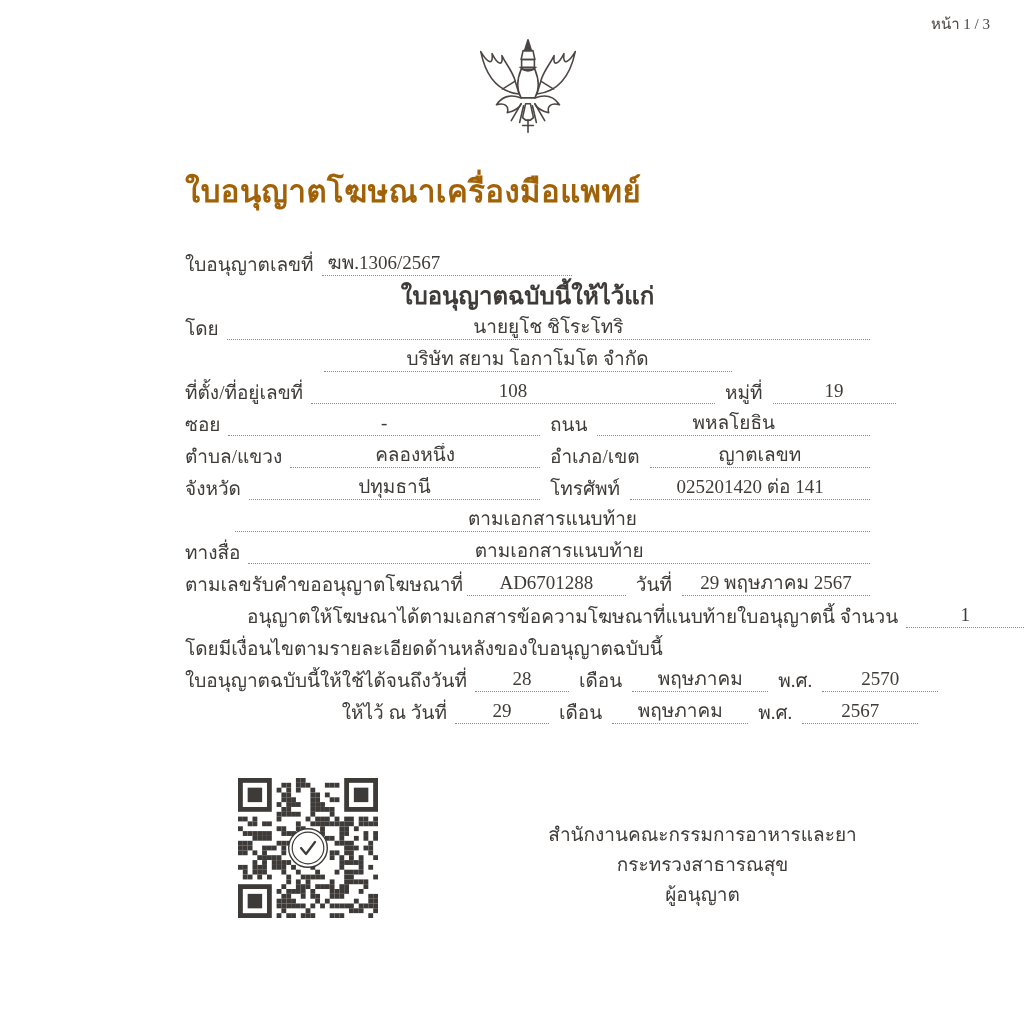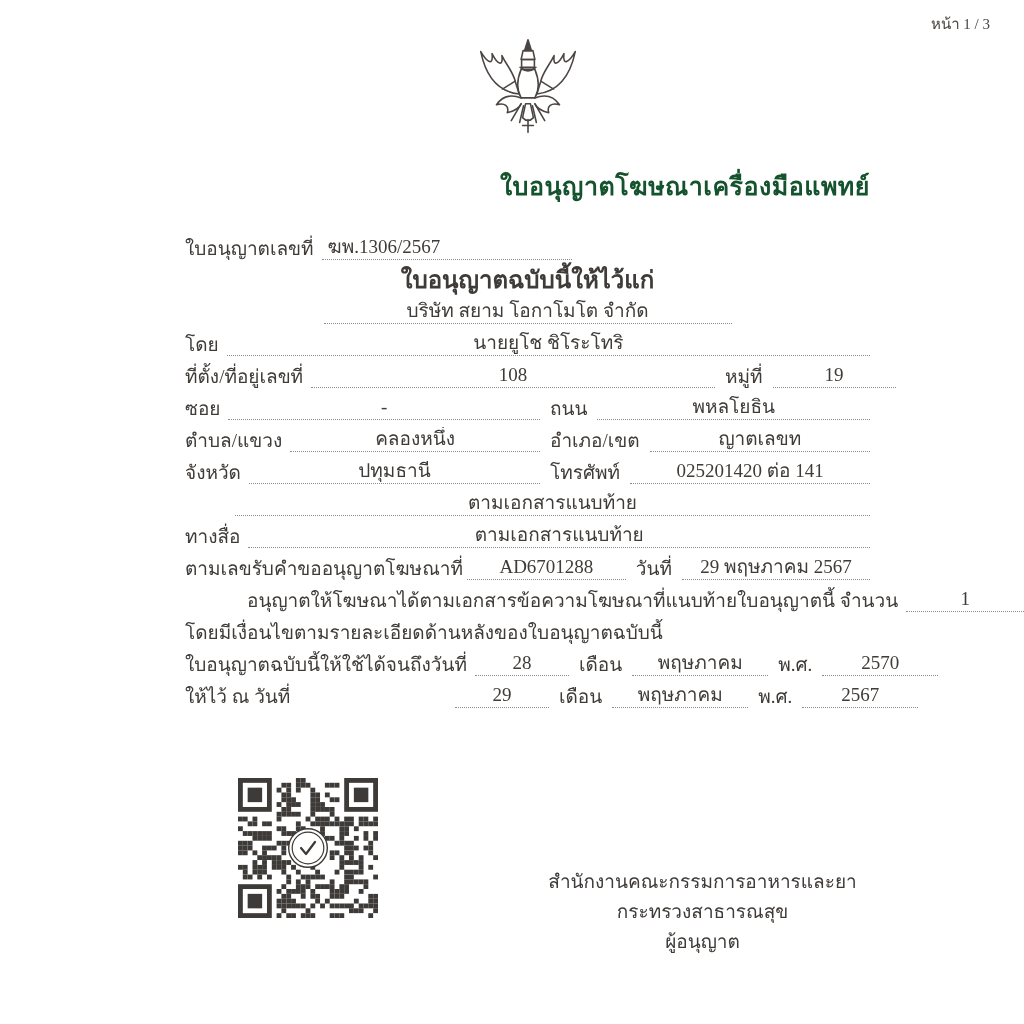--- a/index.html
+++ b/index.html
@@ -4,24 +4,24 @@
 <style>
   html,body{margin:0;padding:0;background:#ffffff;}
   .page{
     position:relative;width:1024px;height:1024px;background:#ffffff;
     font-family:"Liberation Serif","DejaVu Sans",serif;
     color:#3f3b38;font-size:19px;overflow:hidden;
   }
   .pagenum{position:absolute;top:12px;right:34px;font-size:15px;color:#4a4542;}
   .emblem{position:absolute;top:36px;left:185px;width:685px;text-align:center;}
   .title{
-    position:absolute;top:166px;left:185px;width:685px;text-align:right;
-    font-size:25px;font-weight:bold;letter-spacing:.5px;margin:0;color:#14532d;
+    position:absolute;top:166px;left:185px;width:685px;text-align:left;
+    font-size:31px;font-weight:bold;letter-spacing:.5px;margin:0;color:#a16207;
   }
-  .content{position:absolute;top:228px;left:185px;width:685px;}
+  .content{position:absolute;top:244px;left:185px;width:685px;}
   .row{height:32px;display:flex;align-items:flex-end;line-height:23px;}
   .lbl{flex:none;padding-right:8px;white-space:nowrap;}
   .val{
     border-bottom:1px dotted #8f8b88;text-align:center;white-space:nowrap;
     padding:0 4px 1px 4px;overflow:hidden;
   }
   .grow{flex:1 1 auto;}
   .r-licno .val{flex:0 0 240px;text-align:left;padding-left:6px;}
   .r-heading{justify-content:center;font-weight:bold;font-size:24px;}
   .r-company{justify-content:center;}
@@ -30,28 +30,28 @@
   .pair1 .val{flex:1 1 auto;}
   .p-loc{flex:0 0 530px;}
   .lbl2{flex:none;padding:0 10px;white-space:nowrap;}
   .v-moo{flex:0 0 115px;}
   .r-app .lbl{padding-right:4px;}
   .r-app .v-appno{flex:1 1 auto;}
   .r-app .v-date{flex:0 0 180px;}
   .r-permit{padding-left:62px;}
   .r-permit .v-count{flex:0 0 110px;}
   .r-valid .l-main{flex:0 0 262px;}
-  .r-valid.issued .l-main{text-align:left;}
+  .r-valid.issued .l-main{text-align:right;}
   .v-day{flex:0 0 86px;}
   .v-month{flex:0 0 128px;}
   .v-year{flex:0 0 108px;}
   .plain{border-bottom:none;}
   .qr{position:absolute;top:778px;left:238px;width:140px;height:140px;}
   .footer{
-    position:absolute;top:820px;left:545px;width:315px;text-align:center;line-height:30px;margin-top:47px;
+    position:absolute;top:820px;left:545px;width:315px;text-align:center;line-height:30px;
   }
 </style>
 </head>
 <body>
 
 <div class="page">
 
   <div class="pagenum">หน้า 1 / 3</div>
 
   <div class="emblem">
@@ -80,27 +80,27 @@
 
     <div class="row r-licno">
       <span class="lbl">ใบอนุญาตเลขที่</span>
       <span class="val">ฆพ.1306/2567</span>
     </div>
 
     <div class="row r-heading">
       <span class="plain">ใบอนุญาตฉบับนี้ให้ไว้แก่</span>
     </div>
 
+    <div class="row">
+      <span class="lbl">โดย</span>
+      <span class="val grow">นายยูโช ชิโระโทริ</span>
+    </div>
+
     <div class="row r-company">
       <span class="val">บริษัท สยาม โอกาโมโต จำกัด</span>
-    </div>
-
-    <div class="row">
-      <span class="lbl">โดย</span>
-      <span class="val grow">นายยูโช ชิโระโทริ</span>
     </div>
 
     <div class="row">
       <span class="pair1 p-loc">
         <span class="lbl">ที่ตั้ง/ที่อยู่เลขที่</span>
         <span class="val">108</span>
       </span>
       <span class="lbl2">หมู่ที่</span>
       <span class="val v-moo">19</span>
     </div>

